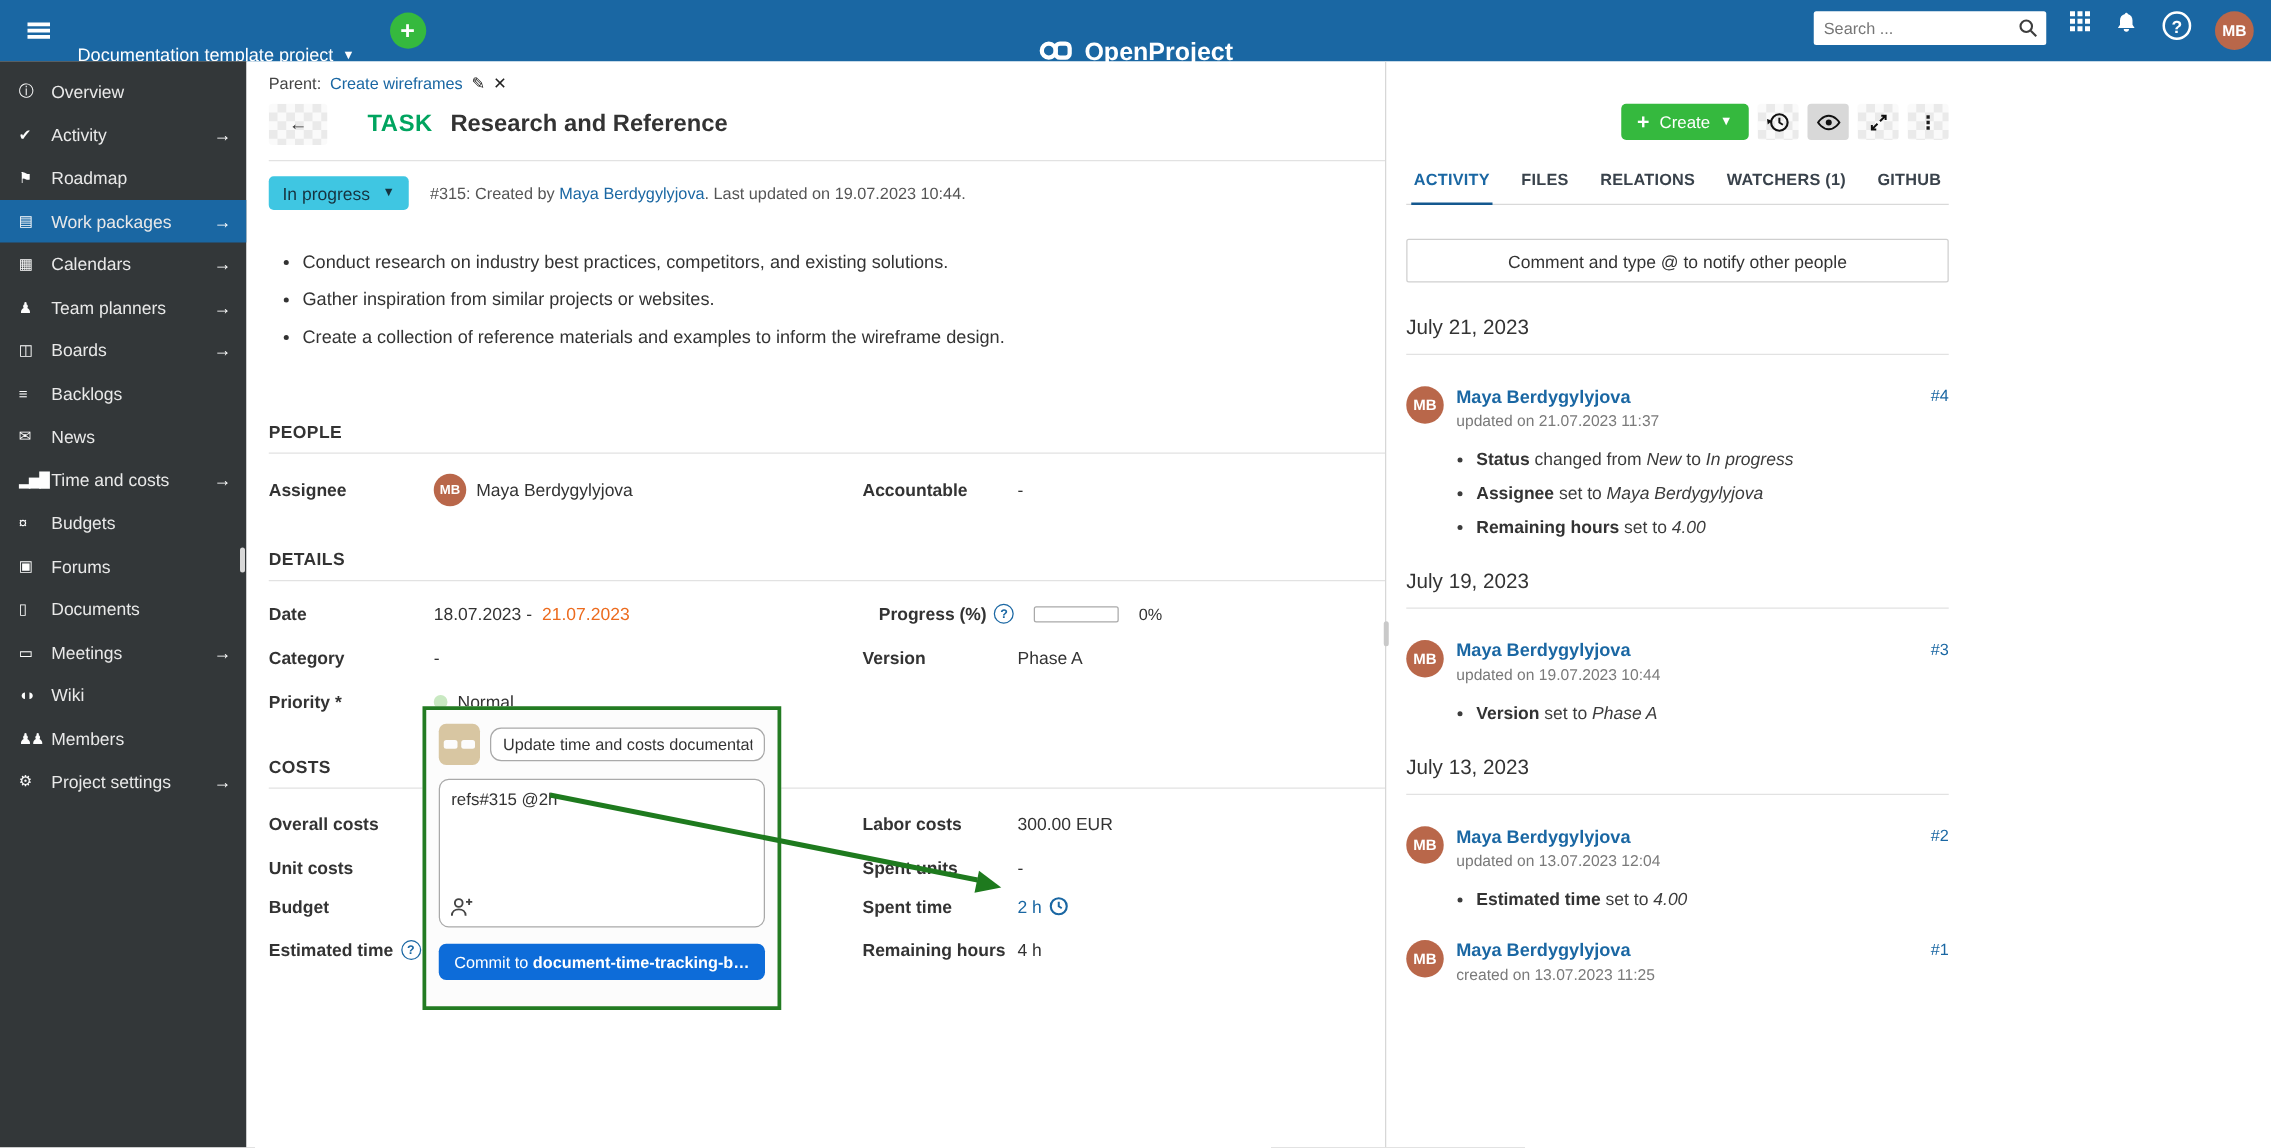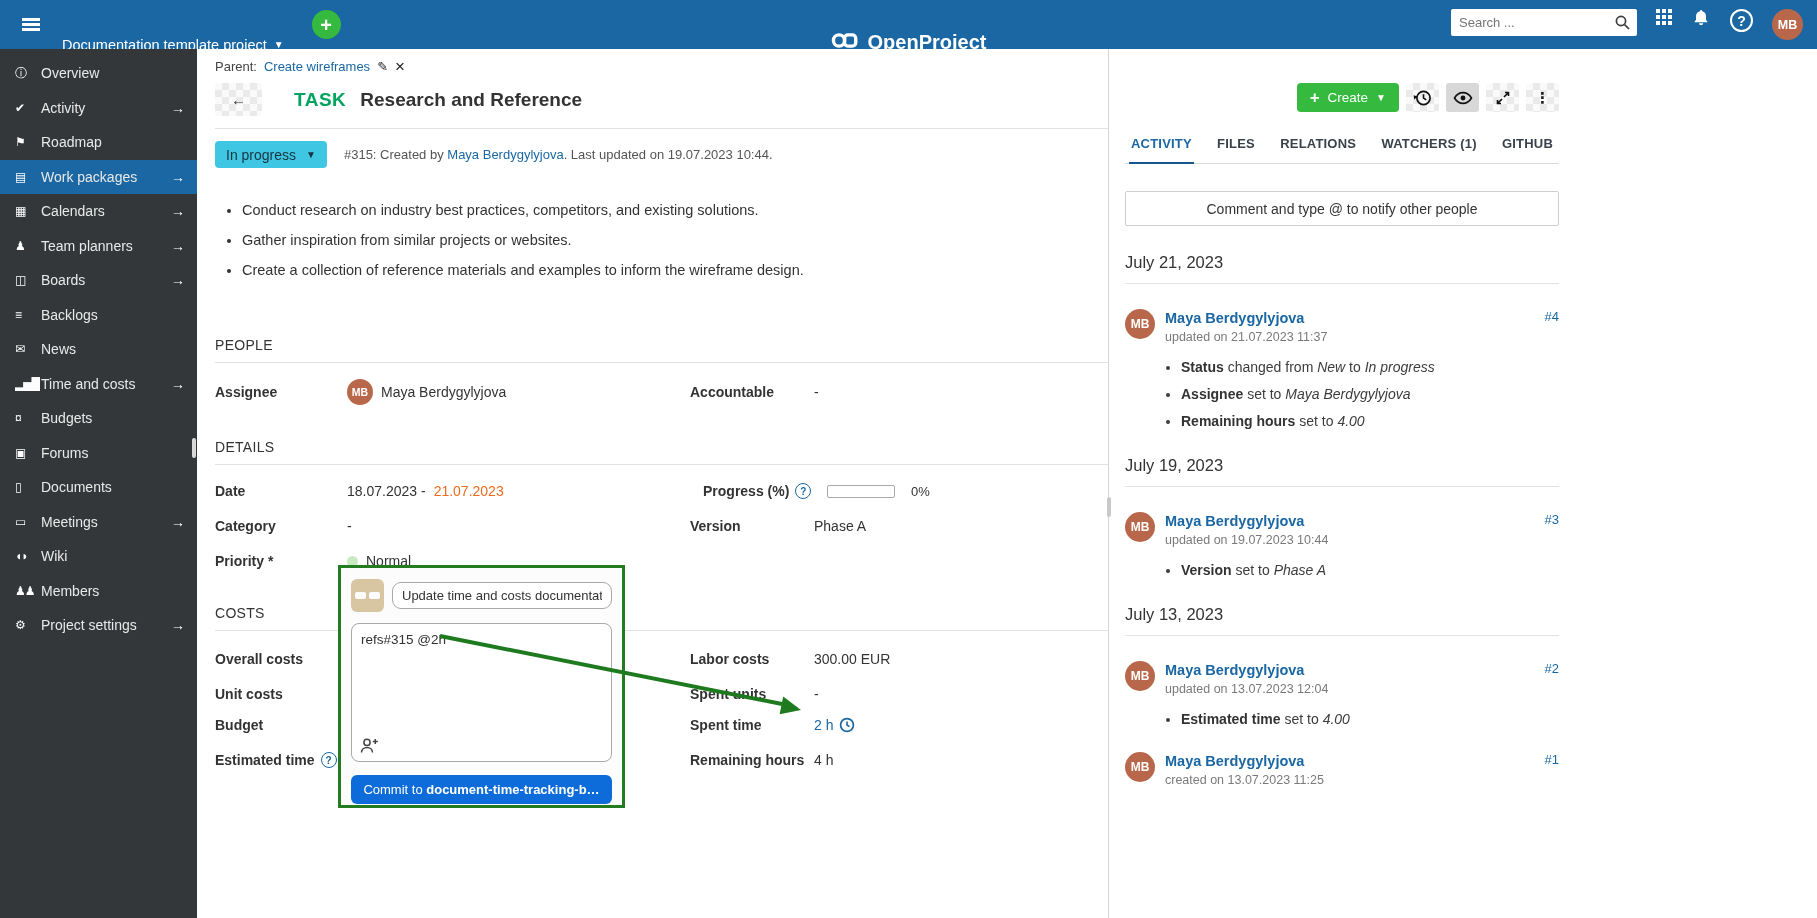--- a/index.html
+++ b/index.html
@@ -55,21 +55,21 @@
   .status-row{margin-top:12px;display:flex;align-items:center;}
   .status-badge{background:#3fc6e2;border:none;border-radius:4px;height:27px;padding:0 11px;font-size:14px;color:#16333f;display:flex;align-items:center;gap:10px;cursor:pointer;}
   .caret2{font-size:10px;}
   .wp-meta{margin-left:17px;font-size:13px;color:#555;}
   .blue{color:#1a67a3;text-decoration:none;cursor:pointer;}
 
   .desc{margin:32px 0 0 0;padding-left:27px;}
   .desc-li{font-size:14.5px;color:#333;margin-bottom:9px;line-height:1.45;}
 
   
-  .sec-h{font-size:14px;font-weight:normal;color:#333;letter-spacing:.3px;}
+  .sec-h{font-size:14px;font-weight:bold;color:#333;letter-spacing:.3px;}
   .sec-people{margin-top:56px;}
   .sec-details{margin-top:34px;}
   .sec-costs{margin-top:36px;}
   .sec-h + .rule{margin-top:9px;}
   .frow{display:flex;align-items:center;font-size:14px;color:#333;}
   .lcol{width:475px;display:flex;align-items:center;flex:none;}
   .rcol{flex:1;display:flex;align-items:center;}
   .flabel{width:132px;font-weight:bold;color:#333;flex:none;display:flex;align-items:center;gap:6px;}
   .rcol .flabel{width:124px;}
   .fval{display:flex;align-items:center;gap:8px;cursor:pointer;}
@@ -86,21 +86,21 @@
   .row-g15{margin-top:15px;}
   .row-g16{margin-top:16px;}
 
   
   .commit-box{position:absolute;left:141px;top:516px;width:287px;height:243px;border:3px solid #237b22;background:#fcfcfc;padding:11px 10px;z-index:4;}
   .cb-top{display:flex;align-items:center;gap:8px;}
   .gh-avatar{width:33px;height:33px;border-radius:6px;background:#d8c6a2;position:relative;flex:none;}
   .gh-avatar::before{content:"";position:absolute;left:4px;top:13px;width:11px;height:7px;border-radius:2px;background:#fcfcfc;}
   .gh-avatar::after{content:"";position:absolute;right:4px;top:13px;width:11px;height:7px;border-radius:2px;background:#fcfcfc;}
   .cb-summary{flex:1;height:27px;border:1.5px solid #a9a9a9;border-radius:9px;font-size:13px;color:#333;padding:0 9px;background:#fff;outline:none;min-width:0;}
-  .cb-desc{margin-top:11px;height:139px;border:1.5px solid #a9a9a9;border-radius:8px;background:#fff;padding:8px 9px;font-size:13.5px;color:#333;position:relative;cursor:text;}
+  .cb-desc{margin-top:11px;height:119px;border:1.5px solid #a9a9a9;border-radius:8px;background:#fff;padding:8px 9px;font-size:13.5px;color:#333;position:relative;cursor:text;}
   .coauthor{position:absolute;left:8px;bottom:7px;}
   .cb-commit{margin-top:13px;width:100%;height:29px;background:#0d6cd9;border:none;border-radius:6px;color:#fff;font-size:13px;cursor:pointer;}
   .arrow-svg{position:absolute;left:0;top:0;z-index:6;pointer-events:none;}
 
   
   .panel-grip{position:absolute;left:-2px;top:448px;width:4px;height:20px;background:#c9c9c9;border-radius:2px;cursor:col-resize;}
   .panel-inner{width:434px;}
   .ptoolbar{margin-top:34px;display:flex;justify-content:flex-end;align-items:center;gap:7px;}
   .create-btn{height:29px;background:#35b93e;border:none;border-radius:4px;color:#fff;font-size:13.5px;display:flex;align-items:center;gap:8px;padding:0 13px;cursor:pointer;}
   .create-btn .plus{font-size:17px;font-weight:bold;}

